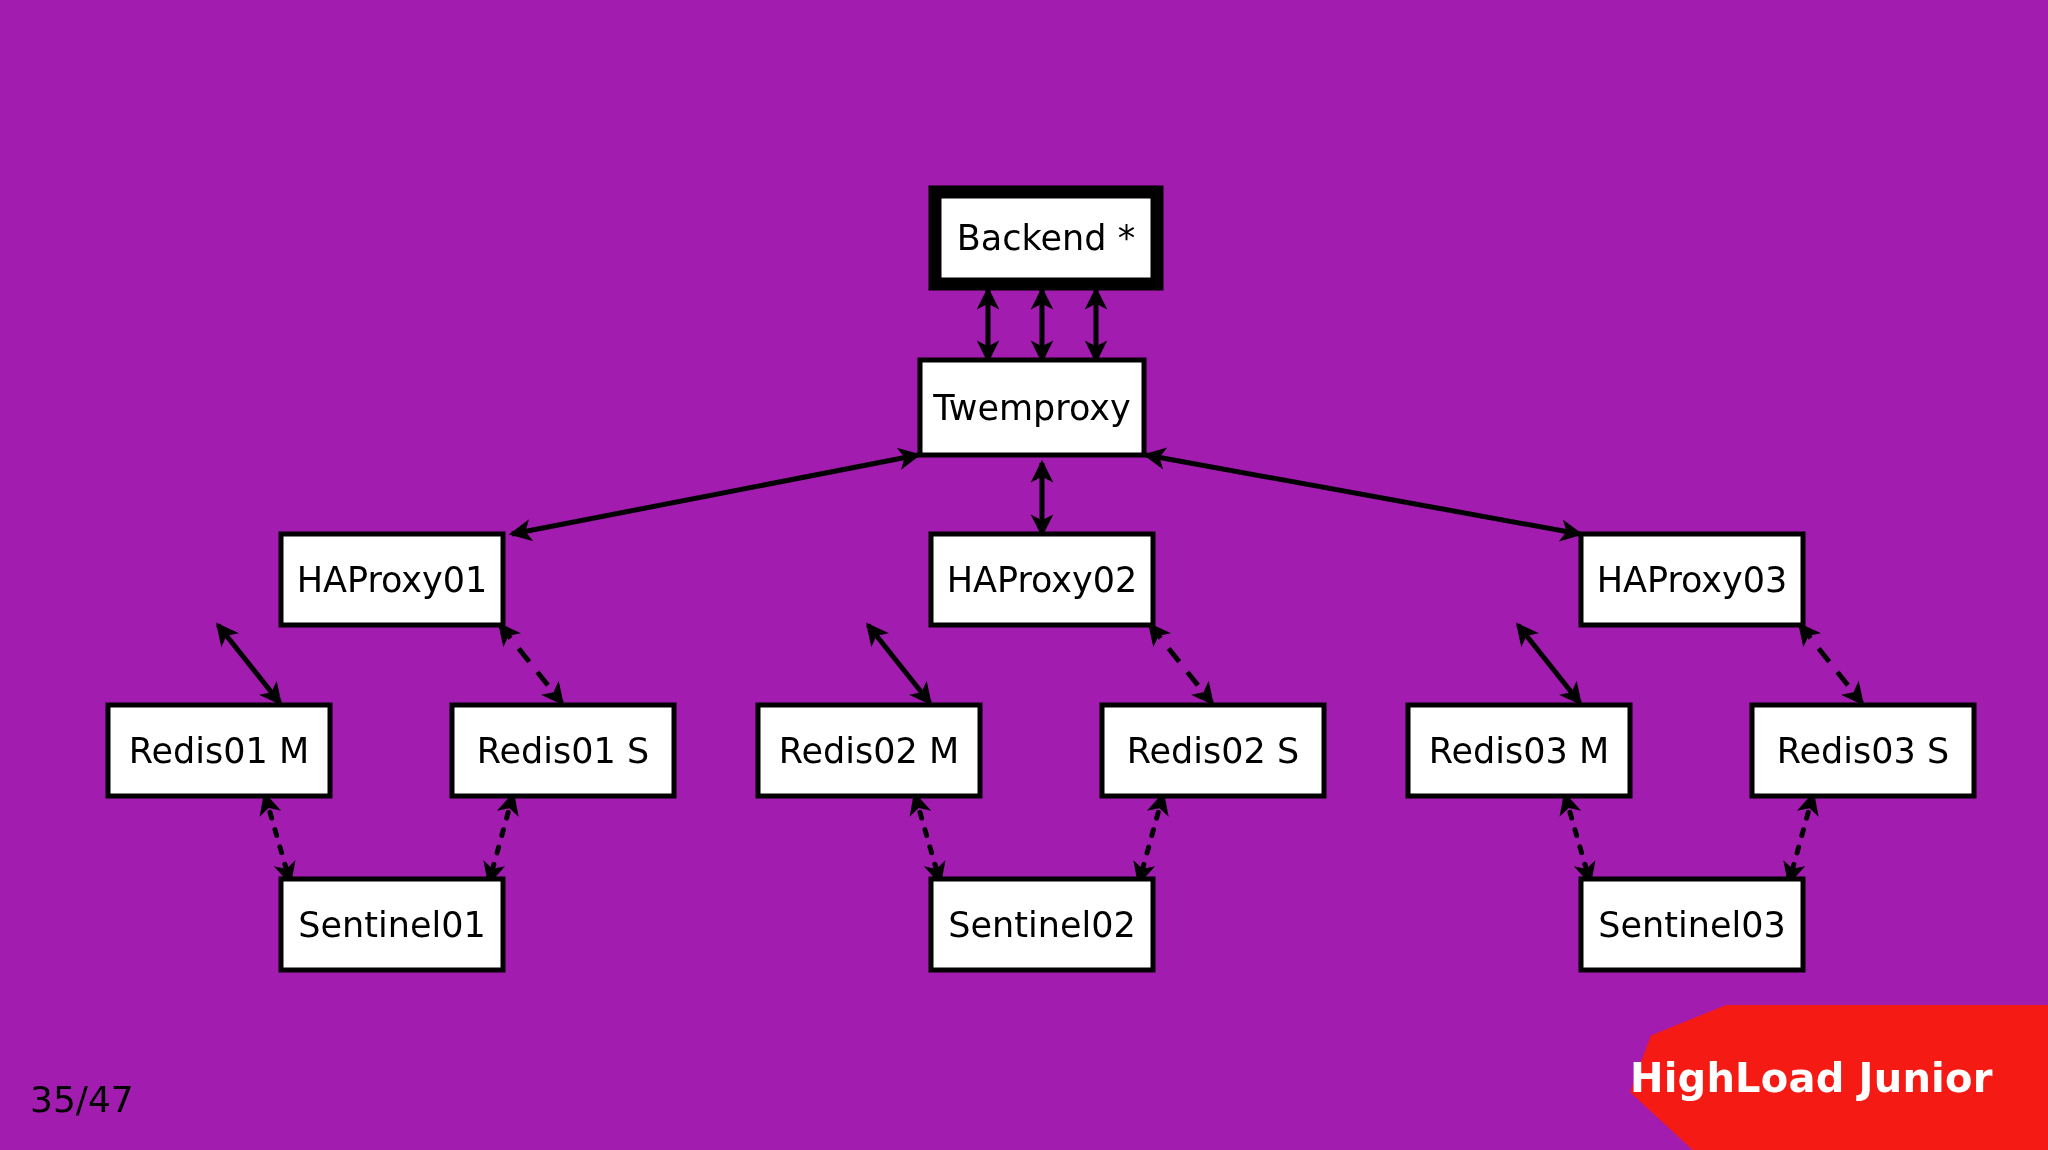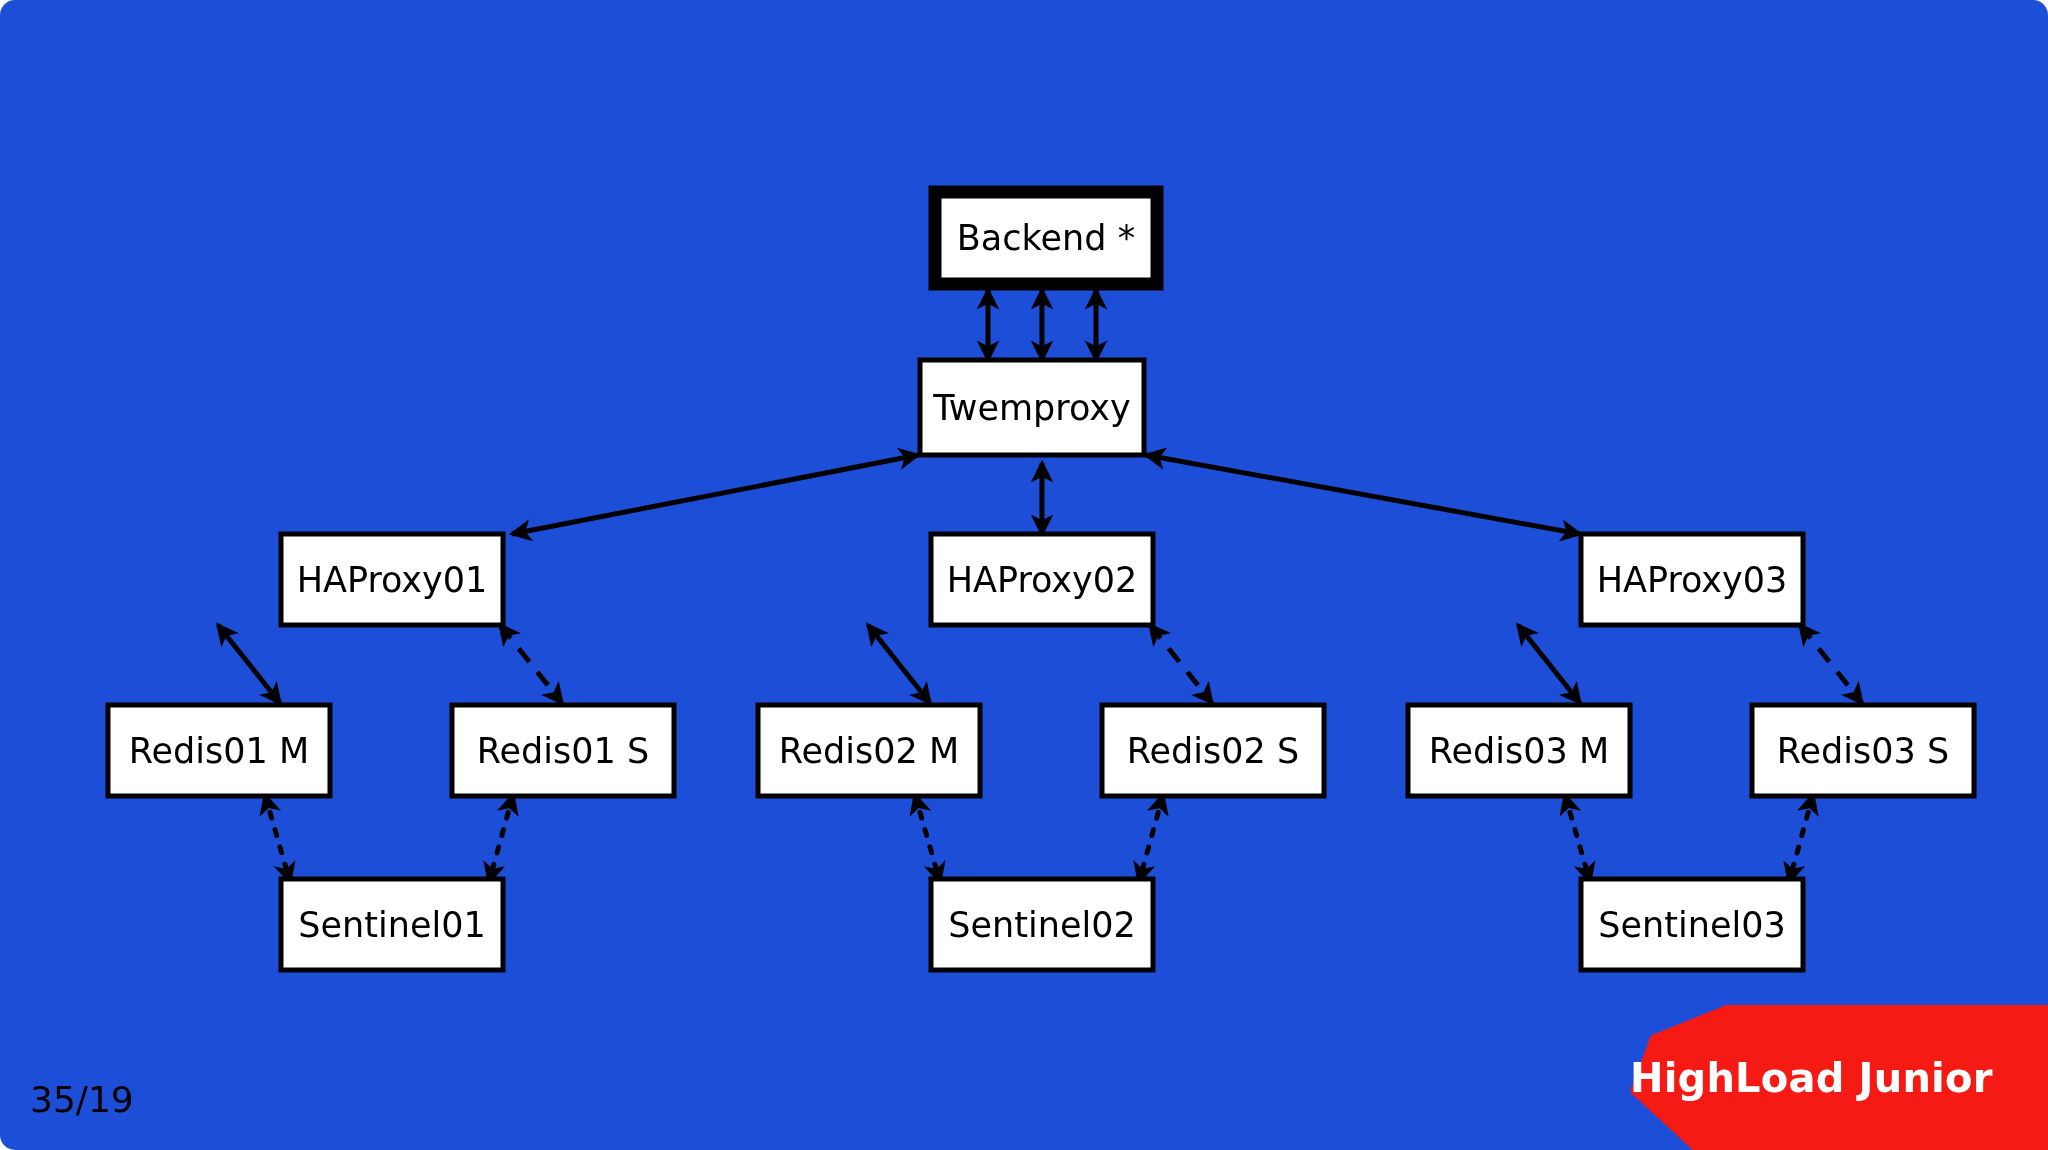--- a/index.html
+++ b/index.html
@@ -12,22 +12,21 @@
     width: 2048px;
     height: 1150px;
     position: relative;
     overflow: hidden;
     font-family: "DejaVu Sans", sans-serif;
   }
 
   #slide {
     position: absolute;
     inset: 0;
-    background: #1d4ed8;
-    border-radius: 15px;
+    background: #a21caf;
   }
 
   
   #diagram {
     position: absolute;
     left: 0;
     top: 0;
     width: 2048px;
     height: 1150px;
   }
@@ -213,20 +212,20 @@
       <rect class="node-box" x="931" y="879" width="222" height="91"></rect>
       <text class="node-label" x="1042" y="927">Sentinel02</text>
     </g>
 
     <g>
       <rect class="node-box" x="1581" y="879" width="222" height="91"></rect>
       <text class="node-label" x="1692" y="927">Sentinel03</text>
     </g>
   </svg>
 
-  <div id="page-number">35/19</div>
+  <div id="page-number">35/47</div>
 
   <div id="brand-banner">
     <div id="brand-shape"></div>
     <div id="brand-text">HighLoad Junior</div>
   </div>
 
 </div>
 
 </body></html>

